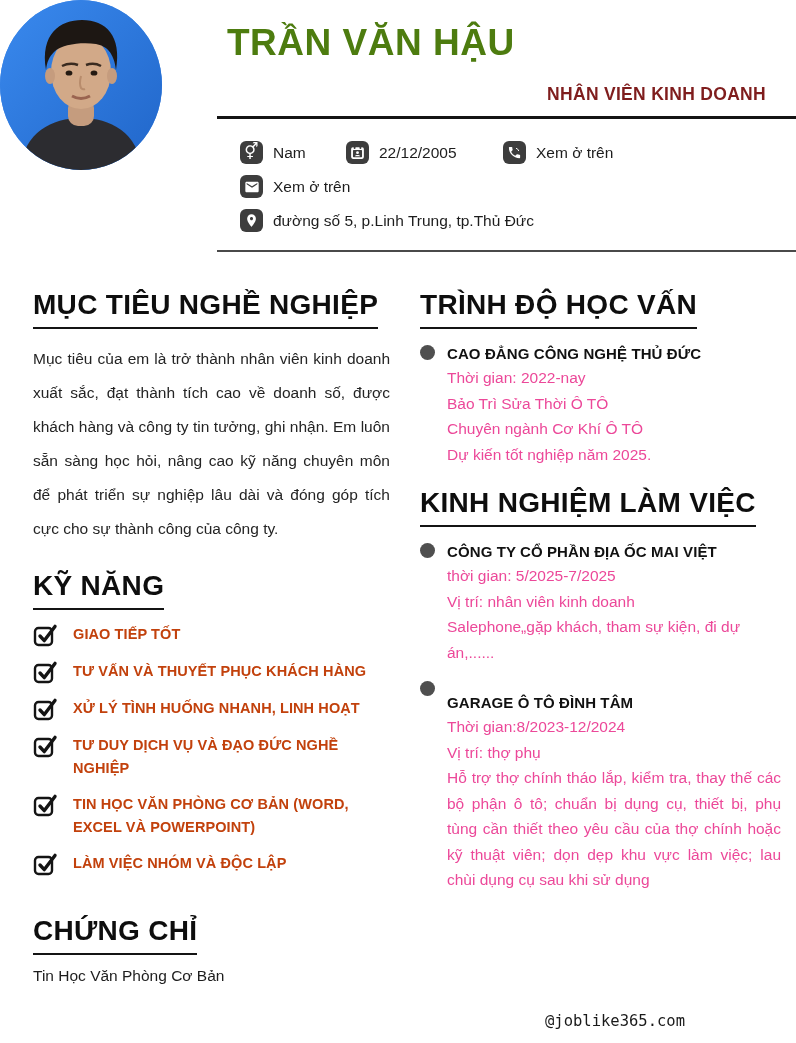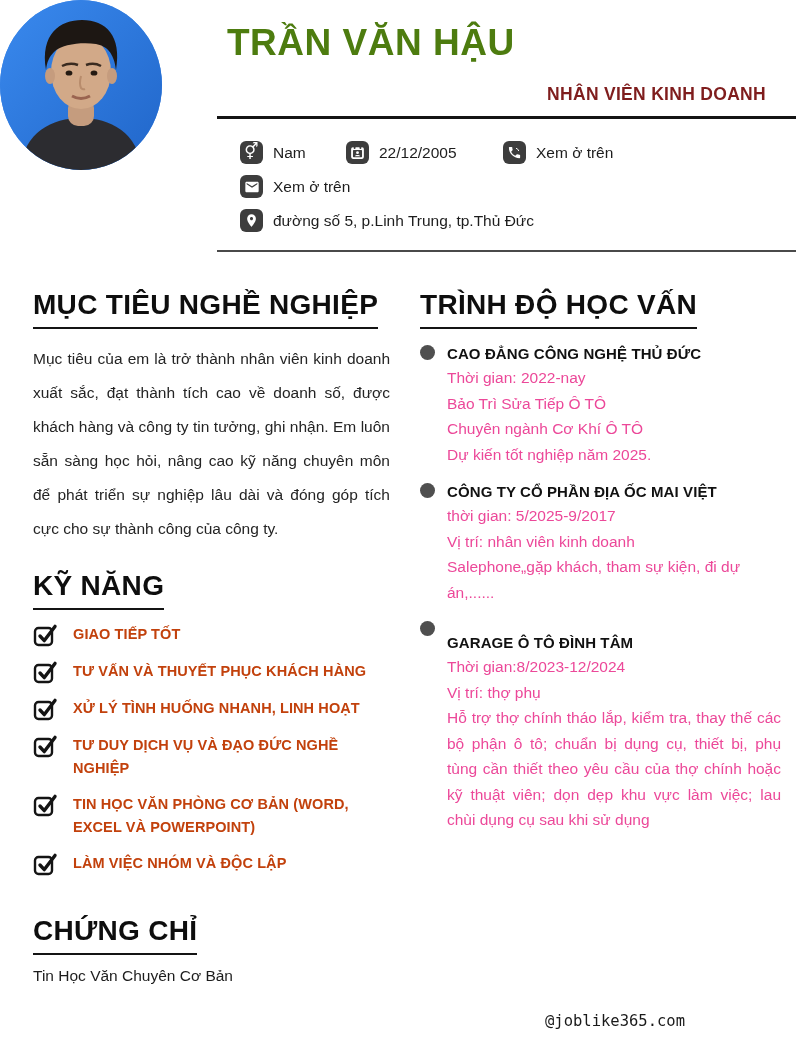--- a/index.html
+++ b/index.html
@@ -214,42 +214,43 @@
       <li>
         <svg class="chk" width="25" height="25" viewBox="0 0 25 25">
             <rect x="2" y="6" width="17" height="17" rx="3.5" fill="none" stroke="#141414" stroke-width="2.4"></rect>
             <path d="M7 14 L11.3 18.6 L22 4.4" fill="none" stroke="#141414" stroke-width="3.4" stroke-linecap="round" stroke-linejoin="round"></path>
           </svg>
         <span class="skill-label">LÀM VIỆC NHÓM VÀ ĐỘC LẬP</span>
       </li>
     </ul>
 
     <h2 class="sec mt26">CHỨNG CHỈ</h2>
-    <p class="cert-line">Tin Học Văn Chuyên Cơ Bản</p>
+    <p class="cert-line">Tin Học Văn Phòng Cơ Bản</p>
   </div>
 
   <div class="col col-right">
     <h2 class="sec">TRÌNH ĐỘ HỌC VẤN</h2>
     <div class="item">
       <span class="bullet"></span>
       <div class="item-body">
         <div class="item-title">CAO ĐẲNG CÔNG NGHỆ THỦ ĐỨC</div>
         <div class="item-line">Thời gian: 2022-nay</div>
-        <div class="item-line">Bảo Trì Sửa Tiếp Ô TÔ</div>
+        <div class="item-line">Bảo Trì Sửa Thời Ô TÔ</div>
         <div class="item-line">Chuyên ngành Cơ Khí Ô TÔ</div>
         <div class="item-line">Dự kiến tốt nghiệp năm 2025.</div>
       </div>
     </div>
 
+    <h2 class="sec mt20">KINH NGHIỆM LÀM VIỆC</h2>
 
     <div class="item">
       <span class="bullet"></span>
       <div class="item-body">
         <div class="item-title">CÔNG TY CỔ PHẦN ĐỊA ỐC MAI VIỆT</div>
-        <div class="item-line">thời gian: 5/2025-9/2017</div>
+        <div class="item-line">thời gian: 5/2025-7/2025</div>
         <div class="item-line">Vị trí: nhân viên kinh doanh</div>
         <div class="item-line">Salephone„gặp khách, tham sự kiện, đi dự án,......</div>
       </div>
     </div>
 
 
     <div class="item raised">
       <span class="bullet"></span>
       <div class="item-body">
         <div class="item-title">GARAGE Ô TÔ ĐÌNH TÂM</div>

